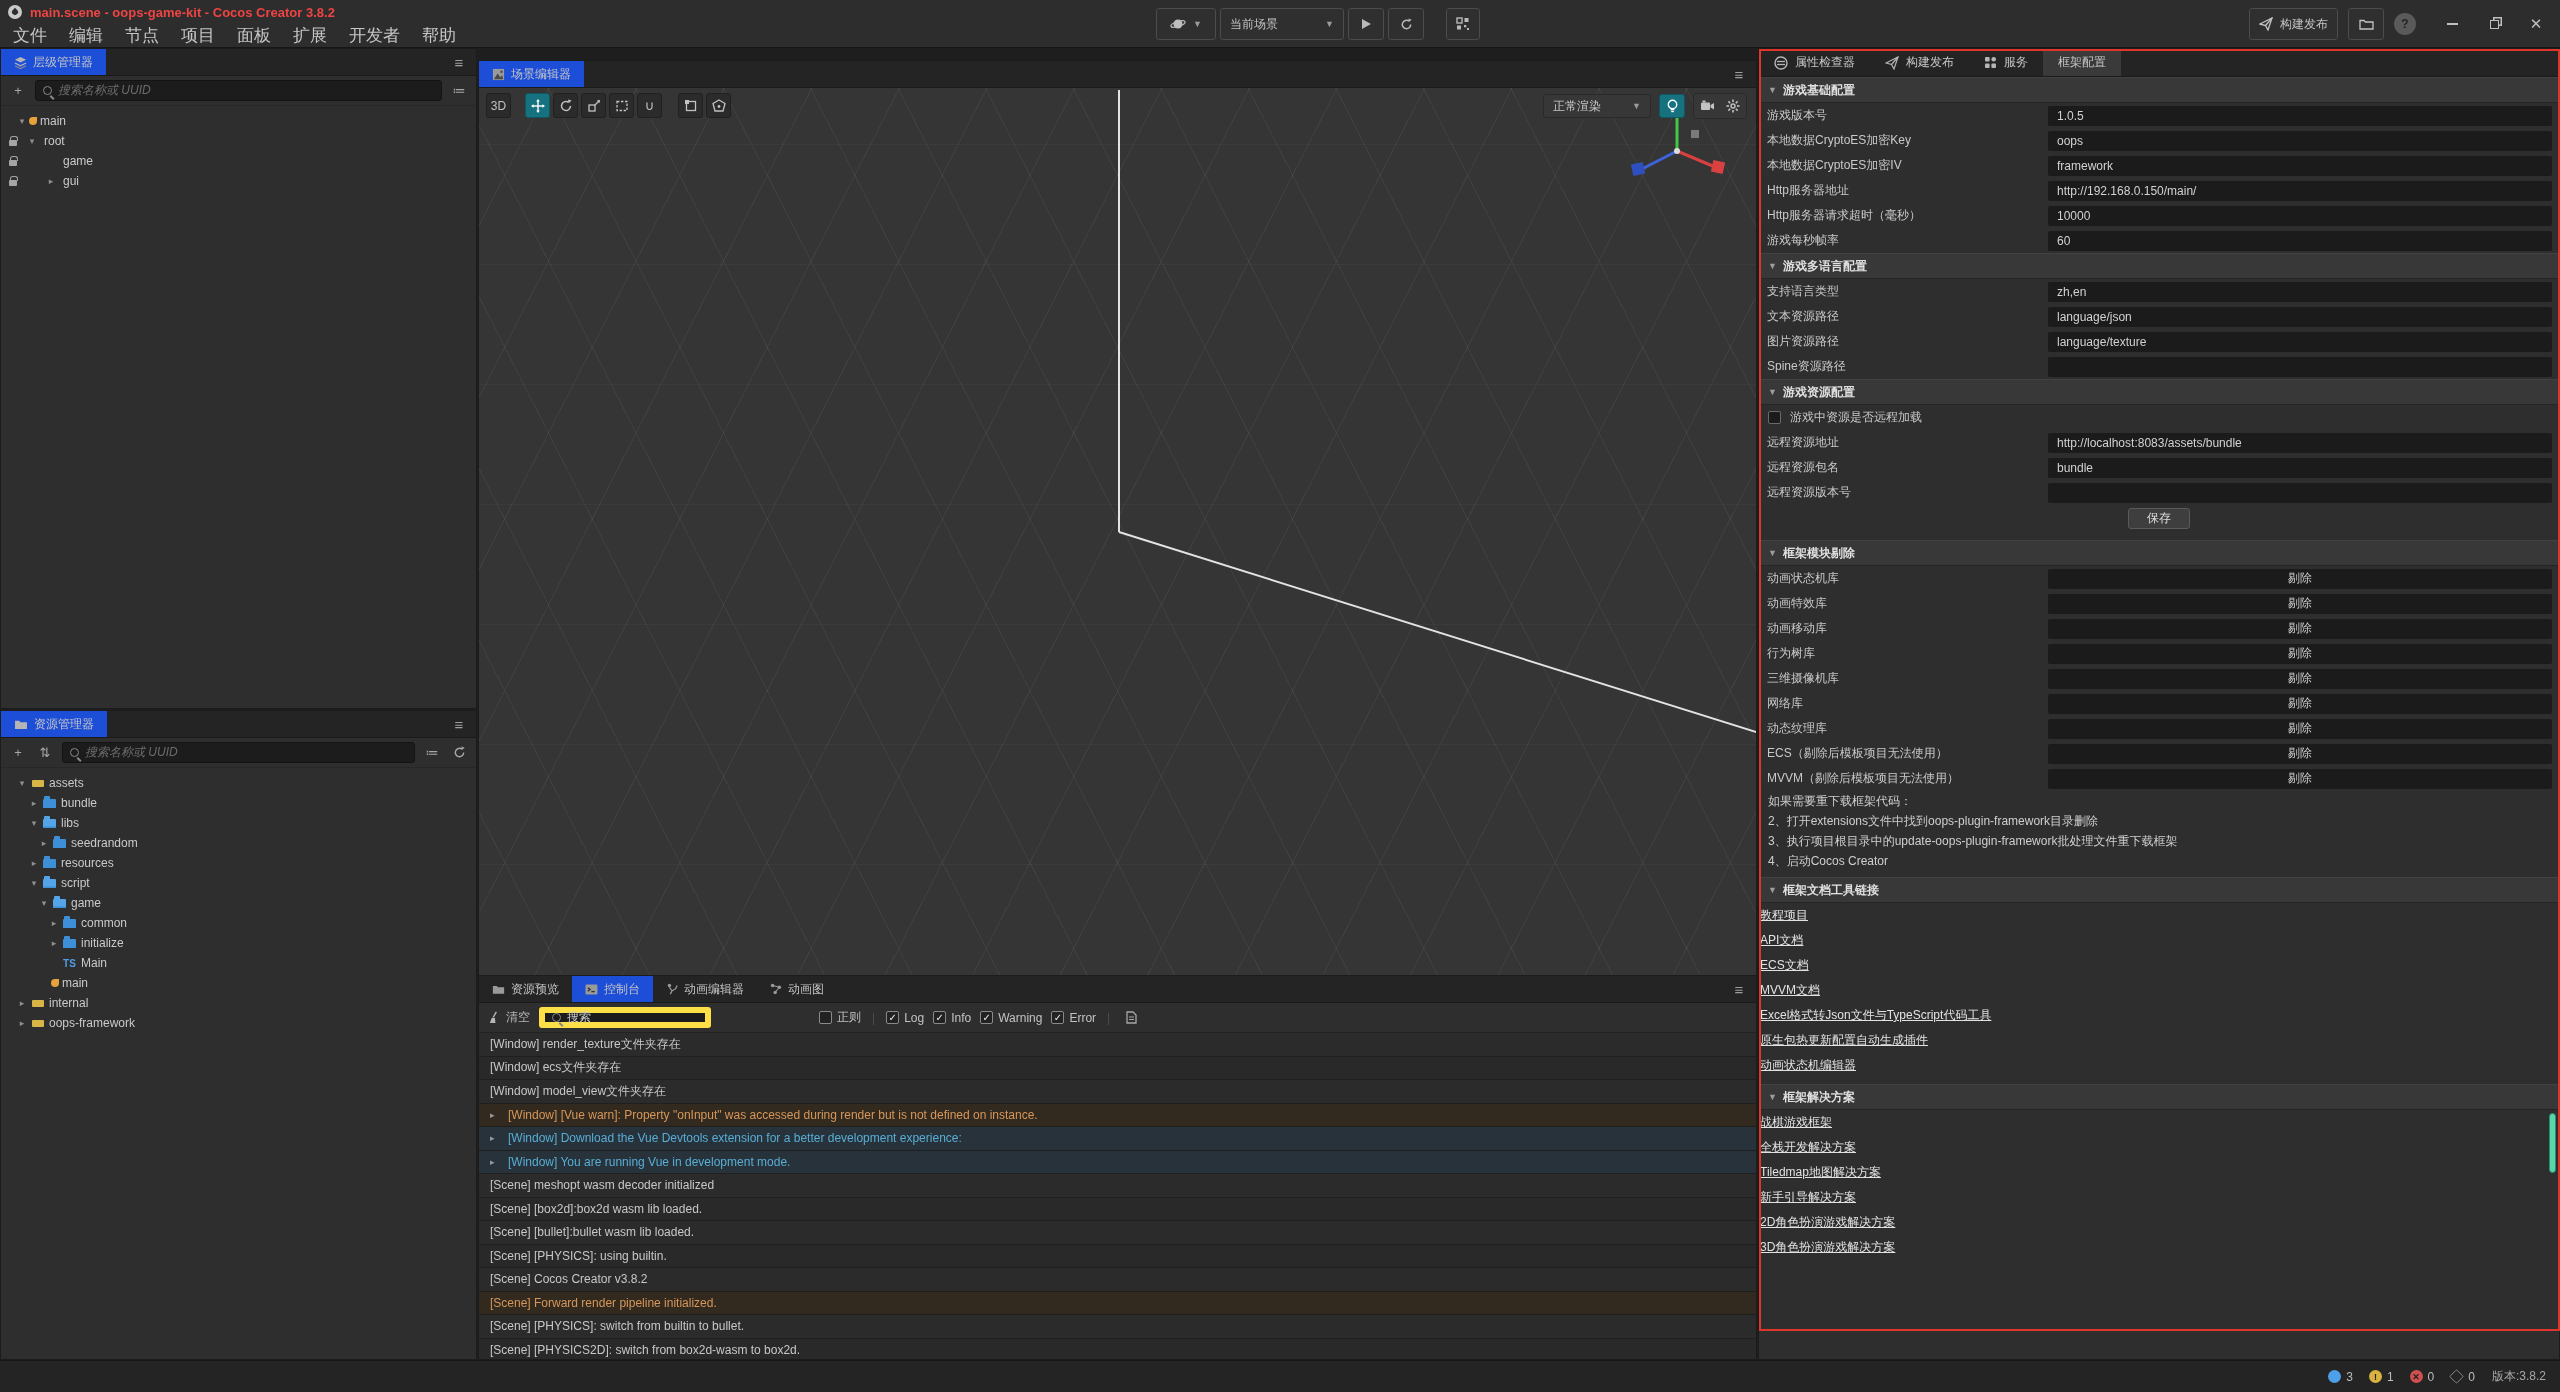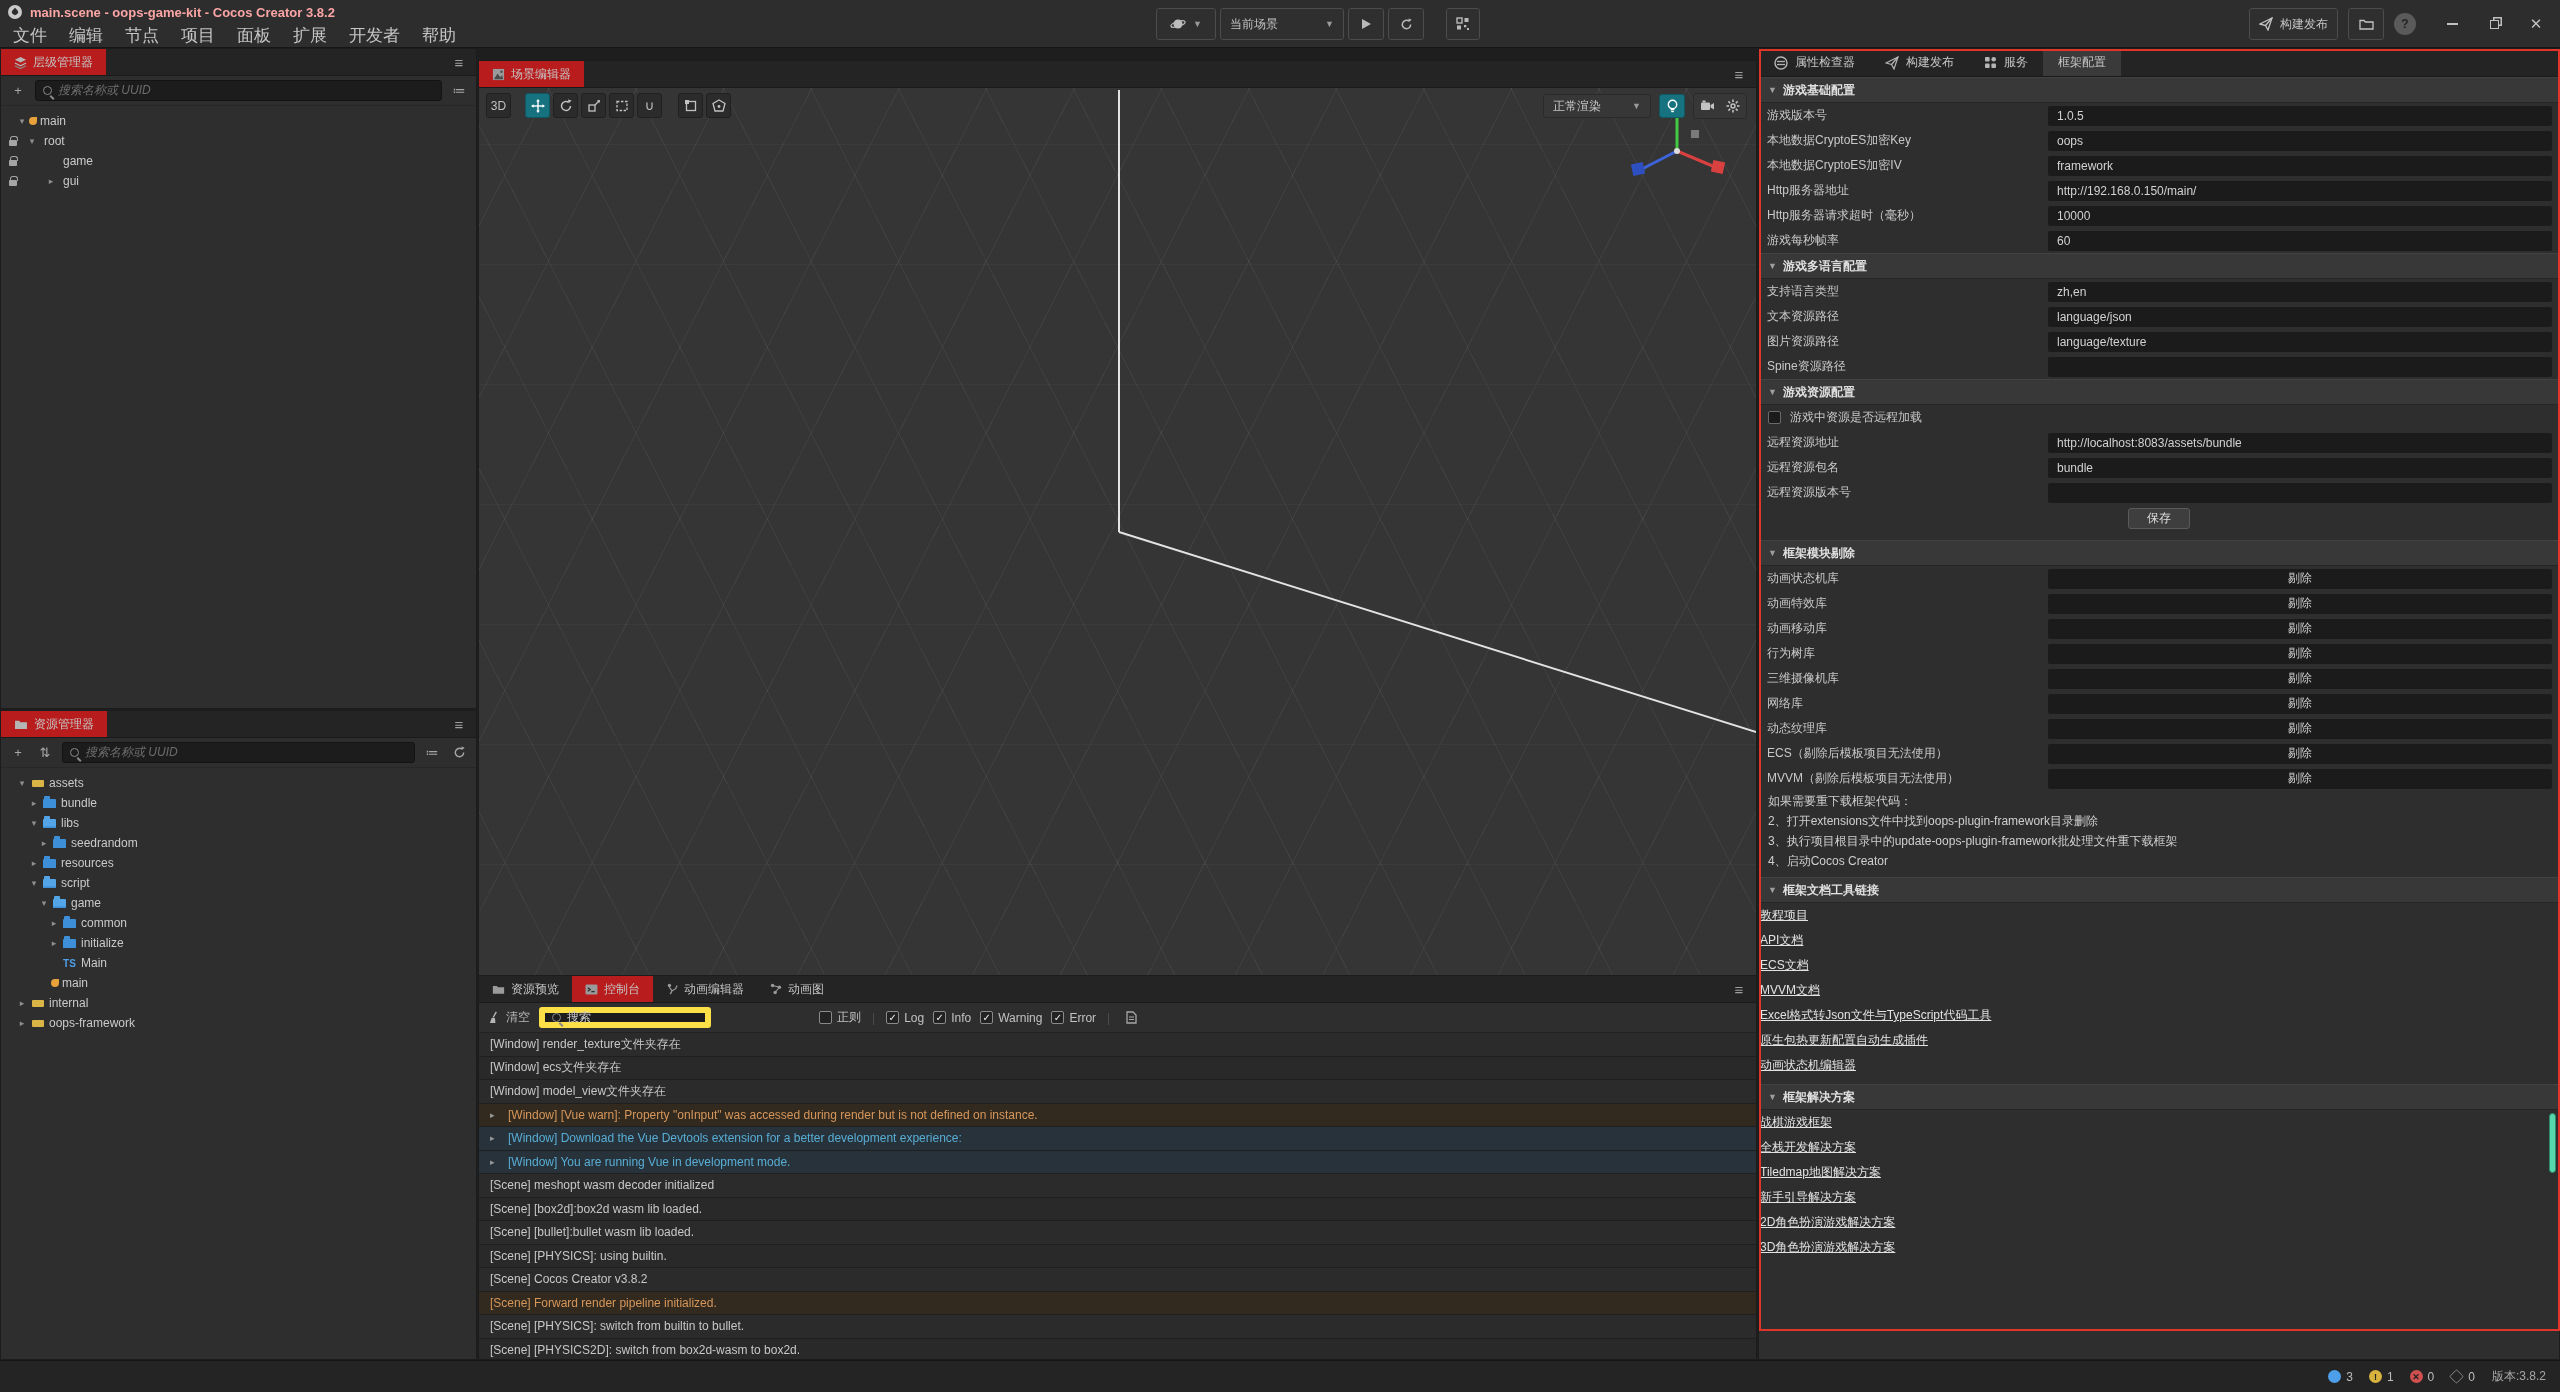--- a/index.html
+++ b/index.html
@@ -3,38 +3,38 @@
 <meta charset="utf-8">
 <style>
   *{margin:0;padding:0;box-sizing:border-box}
   html,body{width:2560px;height:1392px;overflow:hidden}
   body{background:#1e1e1e;font-family:"Liberation Sans",sans-serif;font-size:12px;color:#c8c8c8;position:relative}
   
   #topbar{position:absolute;left:0;top:0;width:2560px;height:48px;background:#2d2d2d;border-bottom:1px solid #161616}
   .titlerow{height:24px;display:flex;align-items:center;padding-left:8px}
   .logo{width:14px;height:14px;border-radius:50%;background:#c9c9c9;display:flex;align-items:center;justify-content:center;margin-right:8px}
   .logo i{display:block;width:6px;height:6px;background:#2d2d2d;border-radius:0 50% 50% 50%;transform:rotate(45deg)}
-  .apptitle{font-weight:bold;font-size:13px;color:#fca5a5}
+  .apptitle{font-weight:bold;font-size:13px;color:#ef4444}
   .menurow{height:24px;display:flex;align-items:center;padding-left:2px}
   .menu-item{padding:0 11px;line-height:24px;color:#c6c6c6;font-size:17px;cursor:default}
   .top-center{position:absolute;left:1156px;top:8px;display:flex;align-items:center;gap:4px}
   .tbtn{height:32px;background:#2f2f2f;border:1px solid #4c4c4c;border-radius:3px;display:flex;align-items:center;justify-content:center;color:#c3c3c3;padding:0 9px;gap:7px}
   .tbtn .dd{font-size:9px;color:#9a9a9a}
   .scene-select{width:124px;justify-content:space-between}
   .top-right{position:absolute;right:10px;top:8px;display:flex;align-items:center;gap:10px}
   .winctl{display:flex;align-items:center;gap:26px;margin-left:18px;padding-right:6px}
   .wc{width:16px;height:16px;display:flex;align-items:center;justify-content:center;color:#c0c0c0;font-size:15px}
   .wc-min i{display:block;width:11px;height:0;border-top:2px solid #c0c0c0}
   .wc-rest i{display:block;width:9px;height:9px;border:1.5px solid #c0c0c0;box-shadow:3px -3px 0 -1.5px #2d2d2d,3px -3px 0 0 #c0c0c0}
   .helpbtn{width:22px;height:22px;border-radius:50%;background:#5a5a5a;color:#232323;font-weight:bold;display:flex;align-items:center;justify-content:center}
   
   .panel{position:absolute;background:#2e2e2e;border:1px solid #1c1c1c}
   .ptabs{height:27px;background:#242424;display:flex;align-items:stretch;border-bottom:1px solid #1a1a1a}
   .ptab{display:flex;align-items:center;gap:6px;padding:0 13px;color:#c4c4c4}
-  .ptab.active{background:#b91c1c}
+  .ptab.active{background:#1d4ed8}
   .pmenu{margin-left:auto;width:34px;display:flex;align-items:center;justify-content:center;color:#9f9f9f;font-size:15px}
   .ptools{height:30px;display:flex;align-items:center;padding:0 7px;gap:7px;border-bottom:1px solid #272727}
   .icon-btn{min-width:20px;height:20px;display:flex;align-items:center;justify-content:center;color:#a7a7a7;font-size:13px}
   .searchbox{flex:1;height:21px;background:#1c1c1c;border:1px solid #131313;border-radius:3px;display:flex;align-items:center;padding:0 7px;gap:6px}
   .searchbox .ph{color:#6c6c6c;font-style:italic}
   .mag{width:9px;height:9px;border:1.5px solid #8a8a8a;border-radius:50%;position:relative;flex:none}
   .mag::after{content:"";position:absolute;left:7px;top:8px;width:5px;height:1.5px;background:#8a8a8a;transform:rotate(45deg);transform-origin:0 0}
   
   .tree{padding-top:5px}
   .trow{height:20px;display:flex;align-items:center;color:#cacaca}

